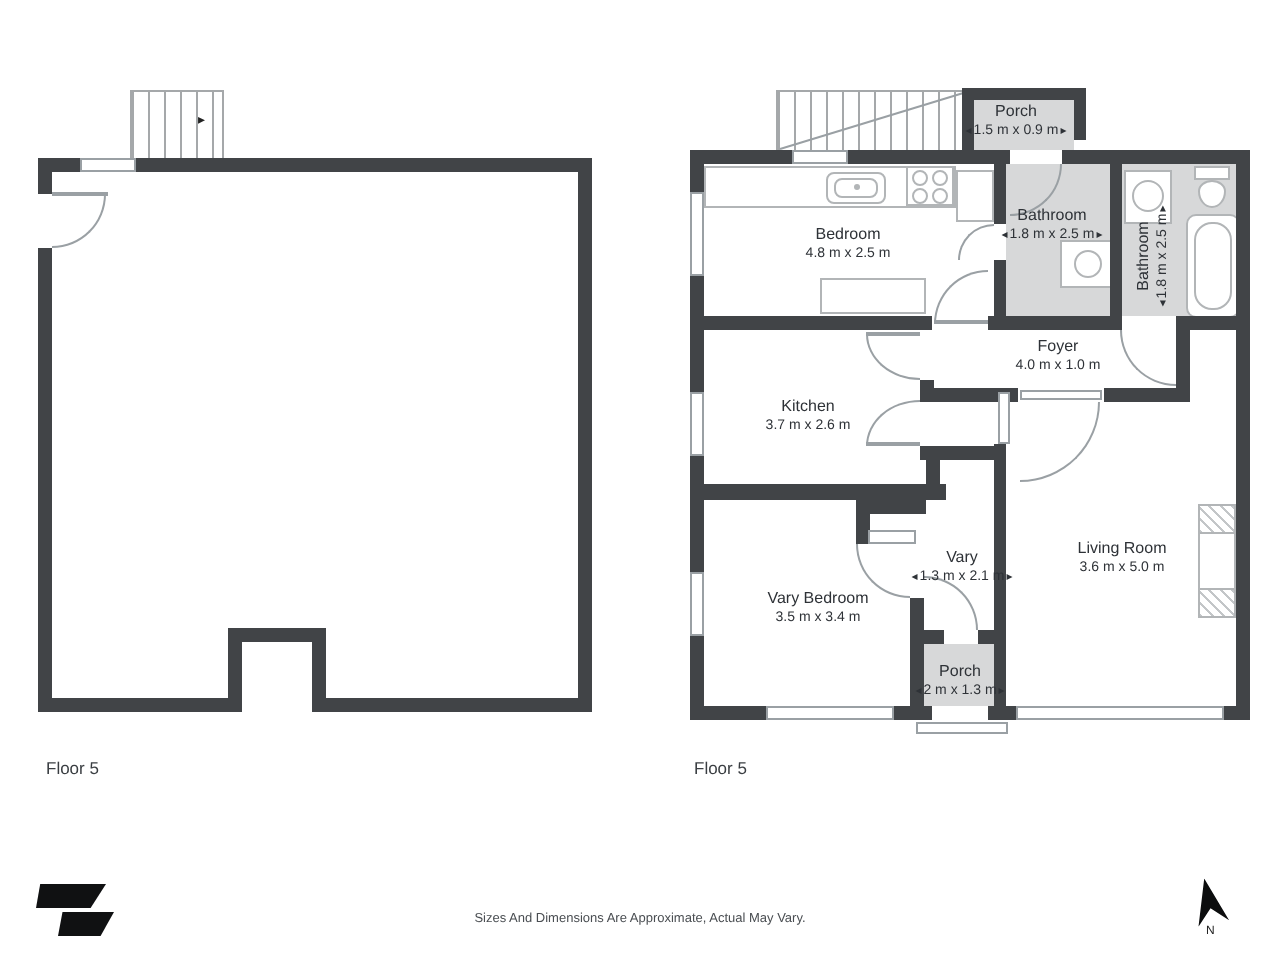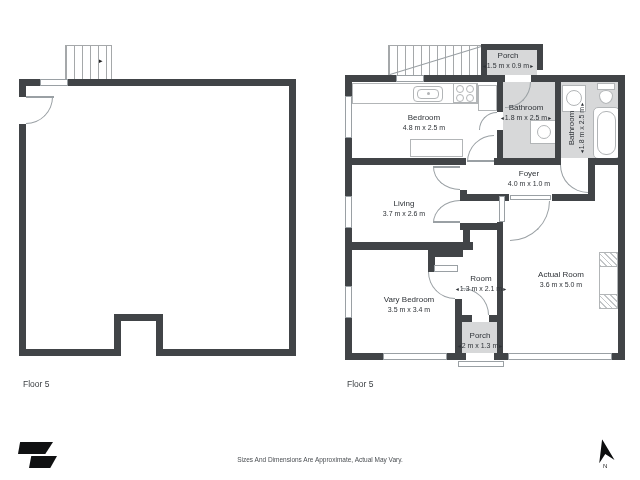--- a/index.html
+++ b/index.html
@@ -164,36 +164,36 @@
     <div class="rname">Bathroom</div>
     <div class="rdim"><span class="dar">◂</span><span>1.8 m x 2.5 m</span><span class="dar">▸</span></div>
   </div>
 
   <div class="lbl" style="left:529px;top:178px">
     <div class="rname">Foyer</div>
     <div class="rdim">4.0 m x 1.0 m</div>
   </div>
 
   <div class="lbl" style="left:404px;top:208px">
-    <div class="rname">Living</div>
+    <div class="rname">Kitchen</div>
     <div class="rdim">3.7 m x 2.6 m</div>
   </div>
 
   <div class="lbl" style="left:409px;top:304px">
     <div class="rname">Vary Bedroom</div>
     <div class="rdim">3.5 m x 3.4 m</div>
   </div>
 
   <div class="lbl" style="left:481px;top:284px">
-    <div class="rname">Room</div>
+    <div class="rname">Vary</div>
     <div class="rdim"><span class="dar">◂</span><span>1.3 m x 2.1 m</span><span class="dar">▸</span></div>
   </div>
 
   <div class="lbl" style="left:561px;top:279px">
-    <div class="rname">Actual Room</div>
+    <div class="rname">Living Room</div>
     <div class="rdim">3.6 m x 5.0 m</div>
   </div>
 
   <div class="lbl" style="left:480px;top:341px">
     <div class="rname">Porch</div>
     <div class="rdim"><span class="dar">◂</span><span>2 m x 1.3 m</span><span class="dar">▸</span></div>
   </div>
 
   <div class="floorlab" style="left:347px;top:379px">Floor 5</div>
 

